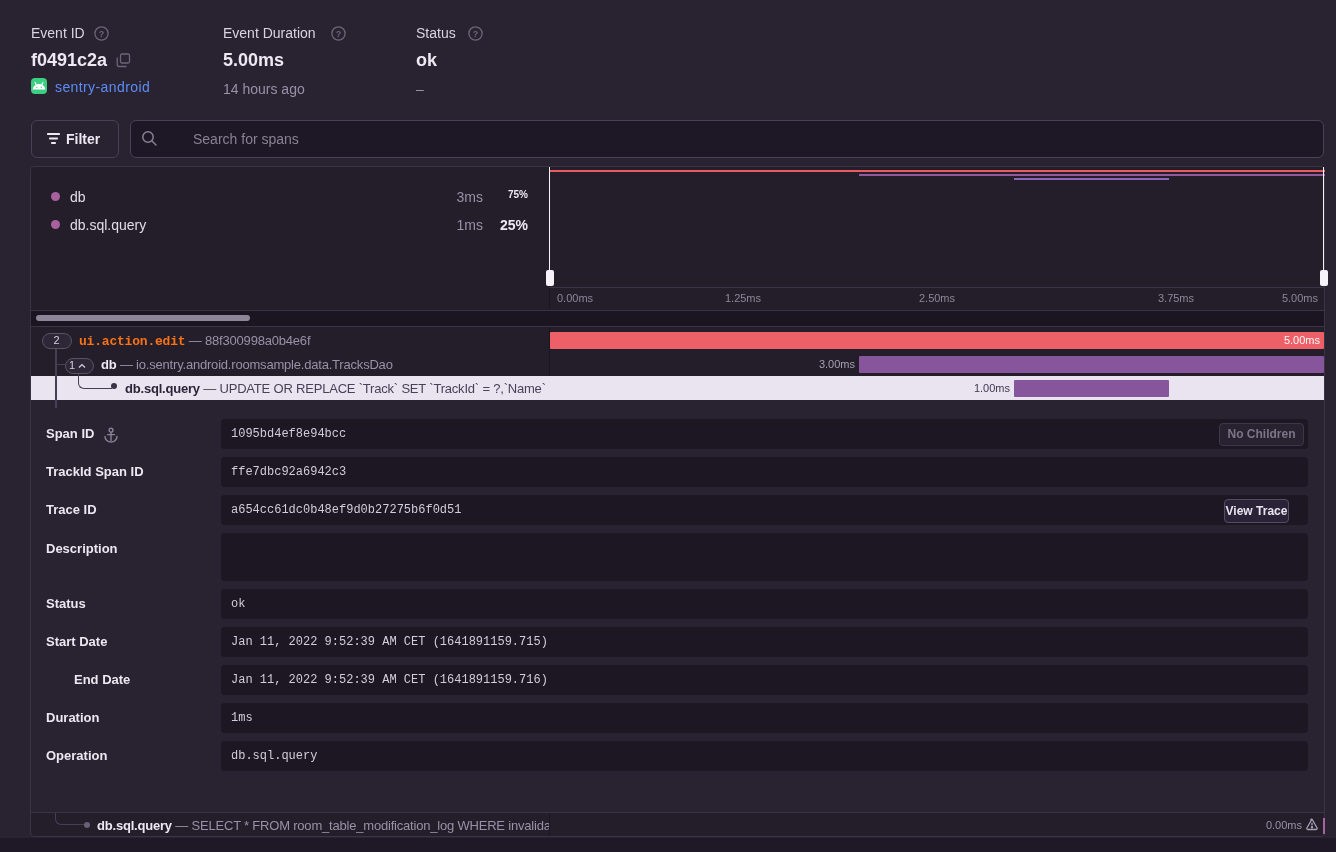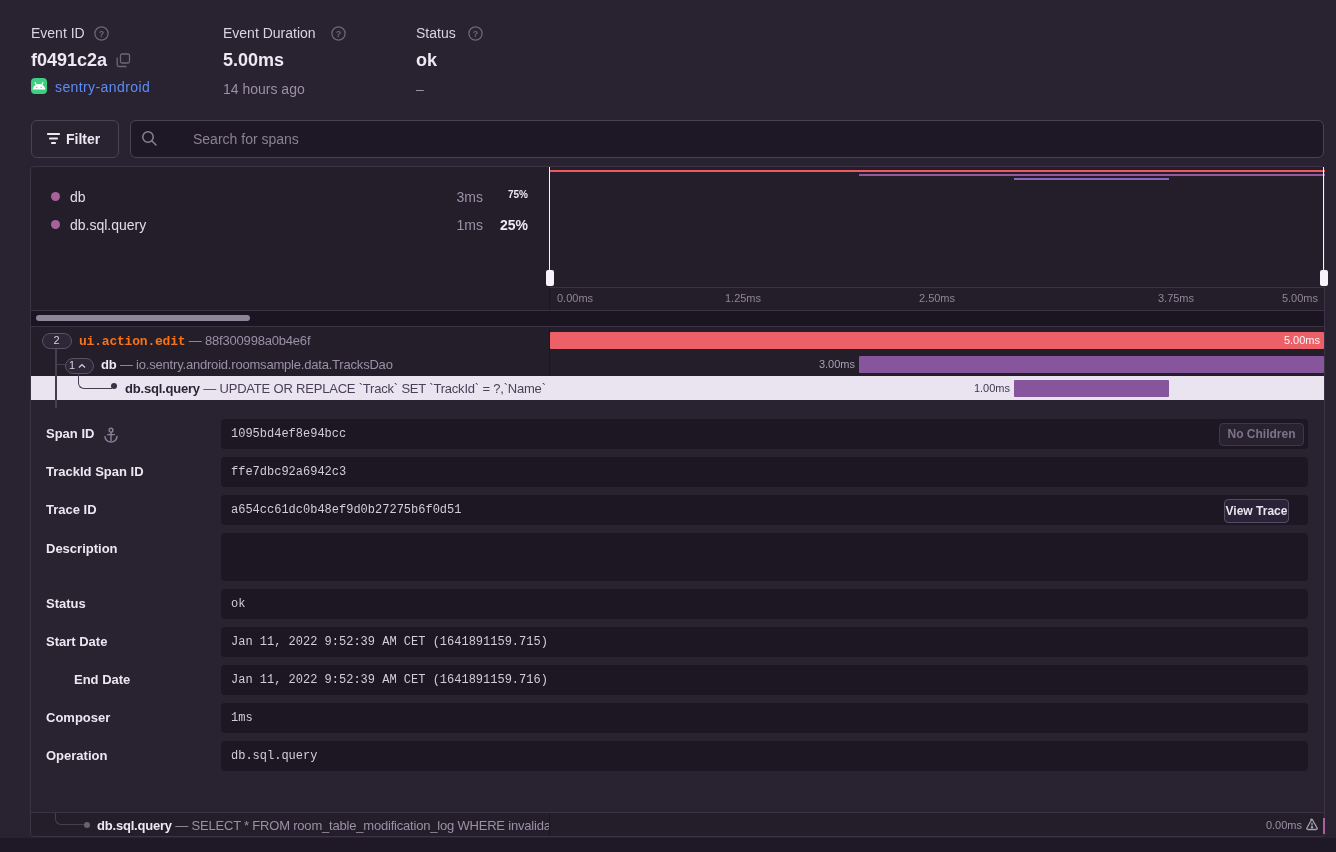--- a/index.html
+++ b/index.html
@@ -170,21 +170,21 @@
 <div class="a mono" style="left:231px;top:597px;">ok</div>
 
 <div class="a dlabel" style="left:46px;top:634px;">Start Date</div>
 <div class="a box" style="left:221px;top:627px;width:1087px;height:30px;"></div>
 <div class="a mono" style="left:231px;top:635px;">Jan 11, 2022 9:52:39 AM CET (1641891159.715)</div>
 
 <div class="a dlabel" style="left:46px;top:672px;margin-left:28px;">End Date</div>
 <div class="a box" style="left:221px;top:665px;width:1087px;height:30px;"></div>
 <div class="a mono" style="left:231px;top:673px;">Jan 11, 2022 9:52:39 AM CET (1641891159.716)</div>
 
-<div class="a dlabel" style="left:46px;top:710px;">Composer</div>
+<div class="a dlabel" style="left:46px;top:710px;">Duration</div>
 <div class="a box" style="left:221px;top:703px;width:1087px;height:30px;"></div>
 <div class="a mono" style="left:231px;top:711px;">1ms</div>
 
 <div class="a dlabel" style="left:46px;top:748px;">Operation</div>
 <div class="a box" style="left:221px;top:741px;width:1087px;height:30px;"></div>
 <div class="a mono" style="left:231px;top:749px;">db.sql.query</div>
 
 <div class="a" style="left:31px;top:812px;width:1293px;height:1px;background:#3B3345;"></div>
 <div class="a" style="left:55px;top:813px;width:32px;height:12px;border-left:1.5px solid #473E54;border-bottom:1.5px solid #473E54;border-bottom-left-radius:6px;"></div>
 <div class="a" style="left:84px;top:822px;width:6px;height:6px;border-radius:50%;background:#6A6076;"></div>

